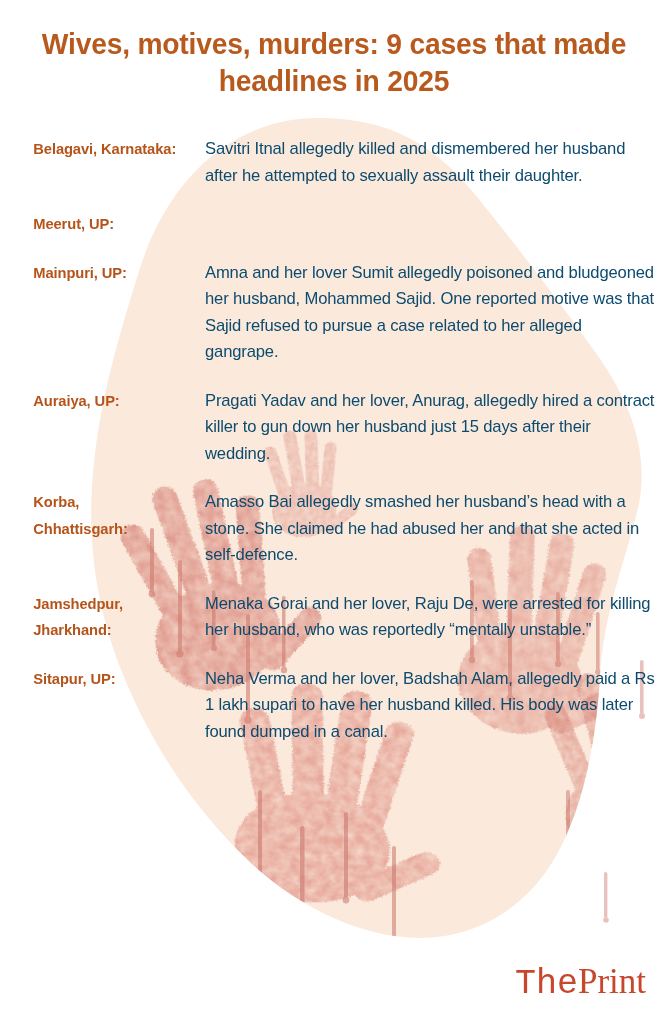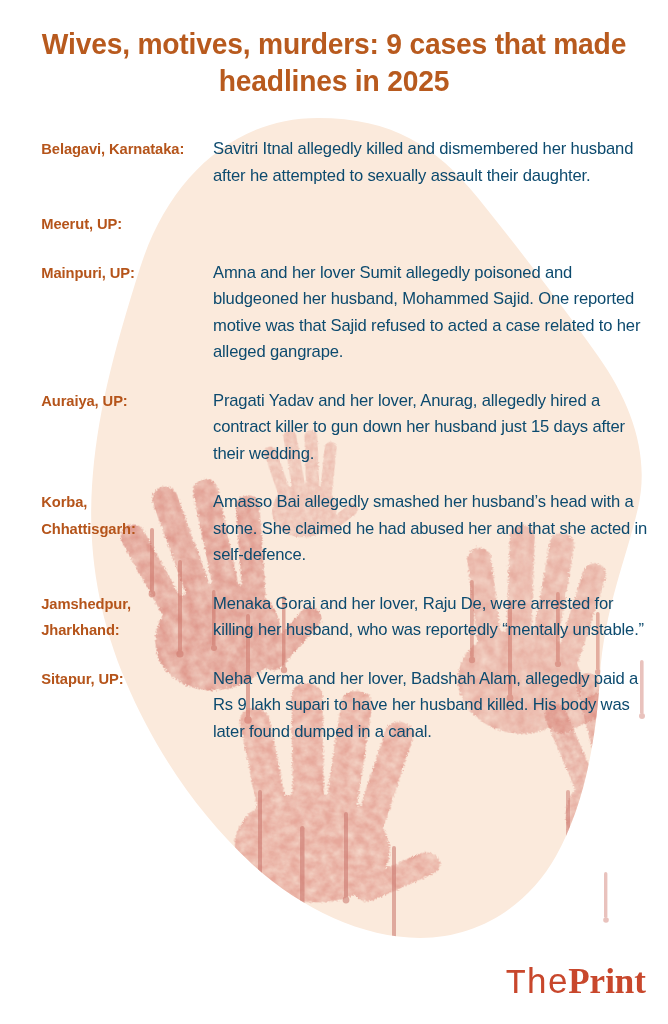--- a/index.html
+++ b/index.html
@@ -24,21 +24,21 @@
     color:#b85a1e;
     font-family:"Liberation Sans Narrow","Liberation Sans",sans-serif;
     font-weight:bold;
     font-size:30px;
     line-height:1.22;
     letter-spacing:-0.2px;
     transform:scaleX(0.94);
     transform-origin:center top;
   }
 
-  #rows { position:absolute; top:136px; left:0; width:668px;padding-left:8px; }
+  #rows { position:absolute; top:136px; left:0; width:668px; }
 
   .row {
     display:flex;
     align-items:flex-start;
     margin-bottom:22px;
   }
   .row-label {
     width:205px;
     flex:0 0 205px;
     padding-left:35px;
@@ -65,21 +65,21 @@
   #logo {
     position:absolute;
     right:22px; bottom:22px;
     font-family:"Liberation Serif","DejaVu Serif",serif;
     font-size:35px;
     line-height:1;
     color:#c8472c;
     white-space:nowrap;
   }
   #logo .lg-the  { font-weight:normal;font-family:Liberation Mono, monospace; }
-  #logo .lg-print{ font-weight:bold; }
+  #logo .lg-print{ font-weight:normal; }
 </style>
 </head>
 <body>
 
 <svg id="bg-art" viewBox="0 0 668 1024" width="668" height="1024" xmlns="http://www.w3.org/2000/svg">
   <defs>
     <clipPath id="blobClip">
       <path d="M 318 118
                C 232 118 168 180 140 268
                C 112 356 96 420 92 486
@@ -212,39 +212,39 @@
   <div id="rows">
       <div class="row">
         <div class="row-label">Belagavi, Karnataka:</div>
         <div class="row-text">Savitri Itnal allegedly killed and dismembered her husband after he attempted to sexually assault their daughter.</div>
       </div>
       <div class="row">
         <div class="row-label">Meerut, UP:</div>
       </div>
       <div class="row">
         <div class="row-label">Mainpuri, UP:</div>
-        <div class="row-text">Amna and her lover Sumit allegedly poisoned and bludgeoned her husband, Mohammed Sajid. One reported motive was that Sajid refused to acted a case related to her alleged gangrape.</div>
+        <div class="row-text">Amna and her lover Sumit allegedly poisoned and bludgeoned her husband, Mohammed Sajid. One reported motive was that Sajid refused to pursue a case related to her alleged gangrape.</div>
       </div>
       <div class="row">
         <div class="row-label">Auraiya, UP:</div>
         <div class="row-text">Pragati Yadav and her lover, Anurag, allegedly hired a contract killer to gun down her husband just 15 days after their wedding.</div>
       </div>
       <div class="row">
         <div class="row-label">Korba,
 Chhattisgarh:</div>
         <div class="row-text">Amasso Bai allegedly smashed her husband’s head with a stone. She claimed he had abused her and that she acted in self-defence.</div>
       </div>
       <div class="row">
         <div class="row-label">Jamshedpur,
 Jharkhand:</div>
         <div class="row-text">Menaka Gorai and her lover, Raju De, were arrested for killing her husband, who was reportedly “mentally unstable.”</div>
       </div>
       <div class="row">
         <div class="row-label">Sitapur, UP:</div>
-        <div class="row-text">Neha Verma and her lover, Badshah Alam, allegedly paid a Rs 9 lakh supari to have her husband killed. His body was later found dumped in a canal.</div>
+        <div class="row-text">Neha Verma and her lover, Badshah Alam, allegedly paid a Rs 1 lakh supari to have her husband killed. His body was later found dumped in a canal.</div>
       </div>
     </div>
 
   <div id="logo">
     <span class="lg-the">The</span><span class="lg-print">Print</span>
   </div>
 
 </div>
 
 </body></html>

